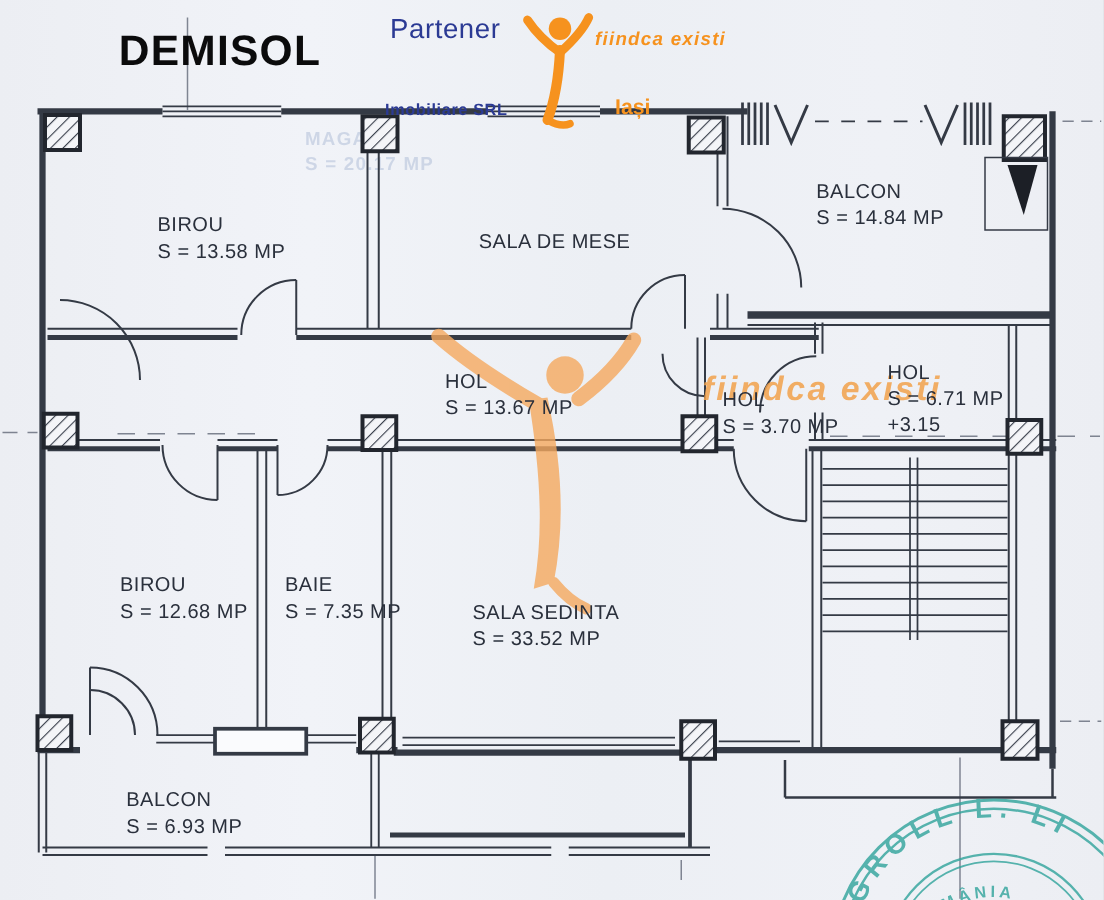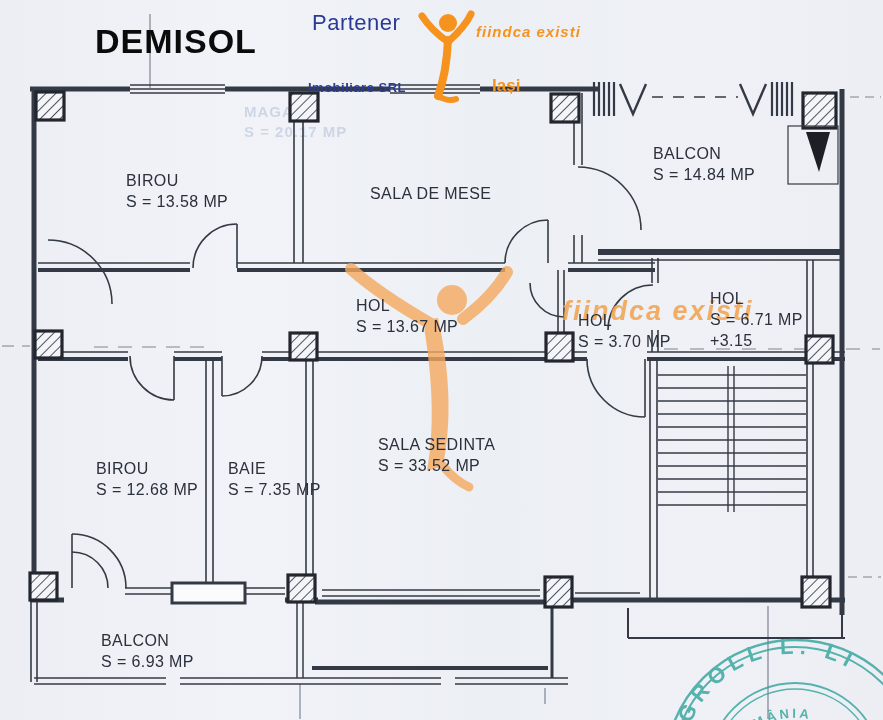--- a/index.html
+++ b/index.html
@@ -281,21 +281,21 @@
   <div class="abs logo-tagline" style="left:476px;top:23px">fiindca existi</div>
   <div class="abs logo-company" style="left:308px;top:80px">Imobiliare SRL</div>
   <div class="abs logo-city" style="left:492px;top:76px">Iași</div>
 
   <div class="abs wm-tagline" style="left:562px;top:296px">fiindca existi</div>
 
   <div class="abs rlabel" style="left:126px;top:170px">
     <div class="rname">BIROU</div>
     <div class="rarea">S = 13.58 MP</div>
   </div>
-  <div class="abs rlabel" style="left:370px;top:183px">
+  <div class="abs rlabel" style="left:383px;top:183px">
     <div class="rname">SALA DE MESE</div>
   </div>
   <div class="abs rlabel" style="left:653px;top:143px">
     <div class="rname">BALCON</div>
     <div class="rarea">S = 14.84 MP</div>
   </div>
   <div class="abs rlabel" style="left:356px;top:295px">
     <div class="rname">HOL</div>
     <div class="rarea">S = 13.67 MP</div>
   </div>
@@ -309,21 +309,21 @@
     <div class="rlevel">+3.15</div>
   </div>
   <div class="abs rlabel" style="left:96px;top:458px">
     <div class="rname">BIROU</div>
     <div class="rarea">S = 12.68 MP</div>
   </div>
   <div class="abs rlabel" style="left:228px;top:458px">
     <div class="rname">BAIE</div>
     <div class="rarea">S = 7.35 MP</div>
   </div>
-  <div class="abs rlabel" style="left:378px;top:434px">
+  <div class="abs rlabel" style="left:378px;top:480px">
     <div class="rname">SALA SEDINTA</div>
     <div class="rarea">S = 33.52 MP</div>
   </div>
   <div class="abs rlabel" style="left:101px;top:630px">
     <div class="rname">BALCON</div>
     <div class="rarea">S = 6.93 MP</div>
   </div>
 
 </div>
 

